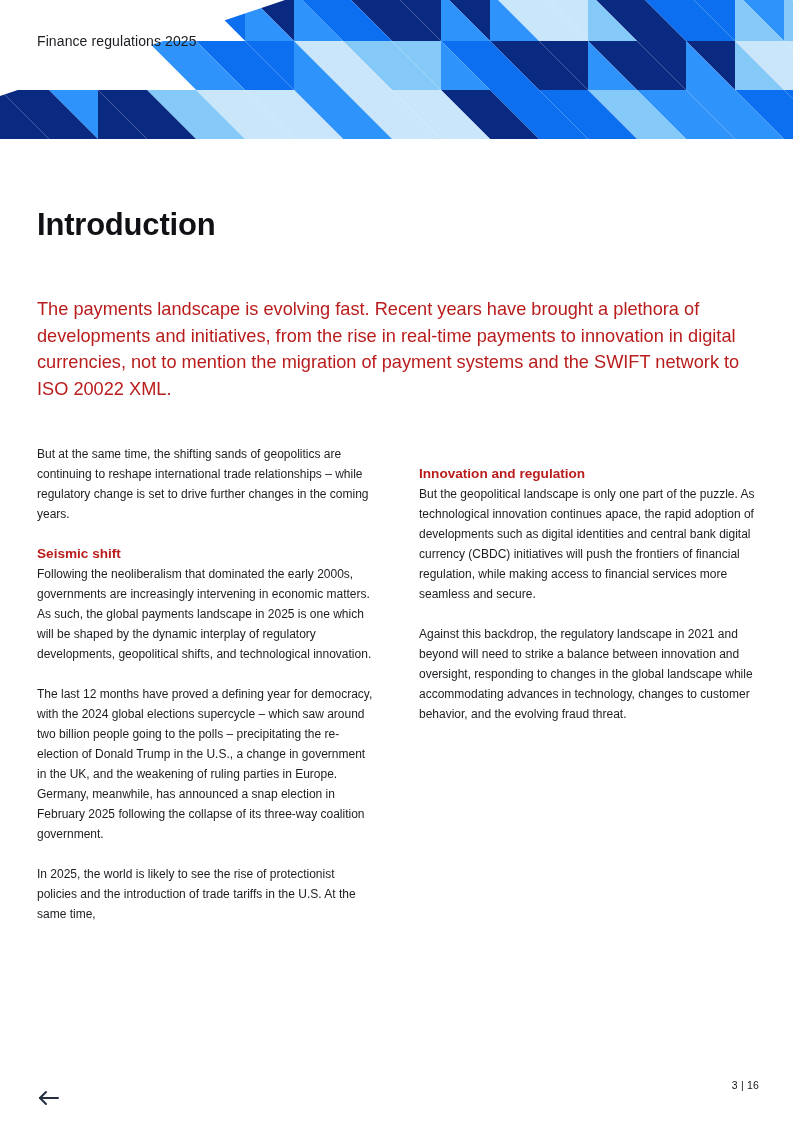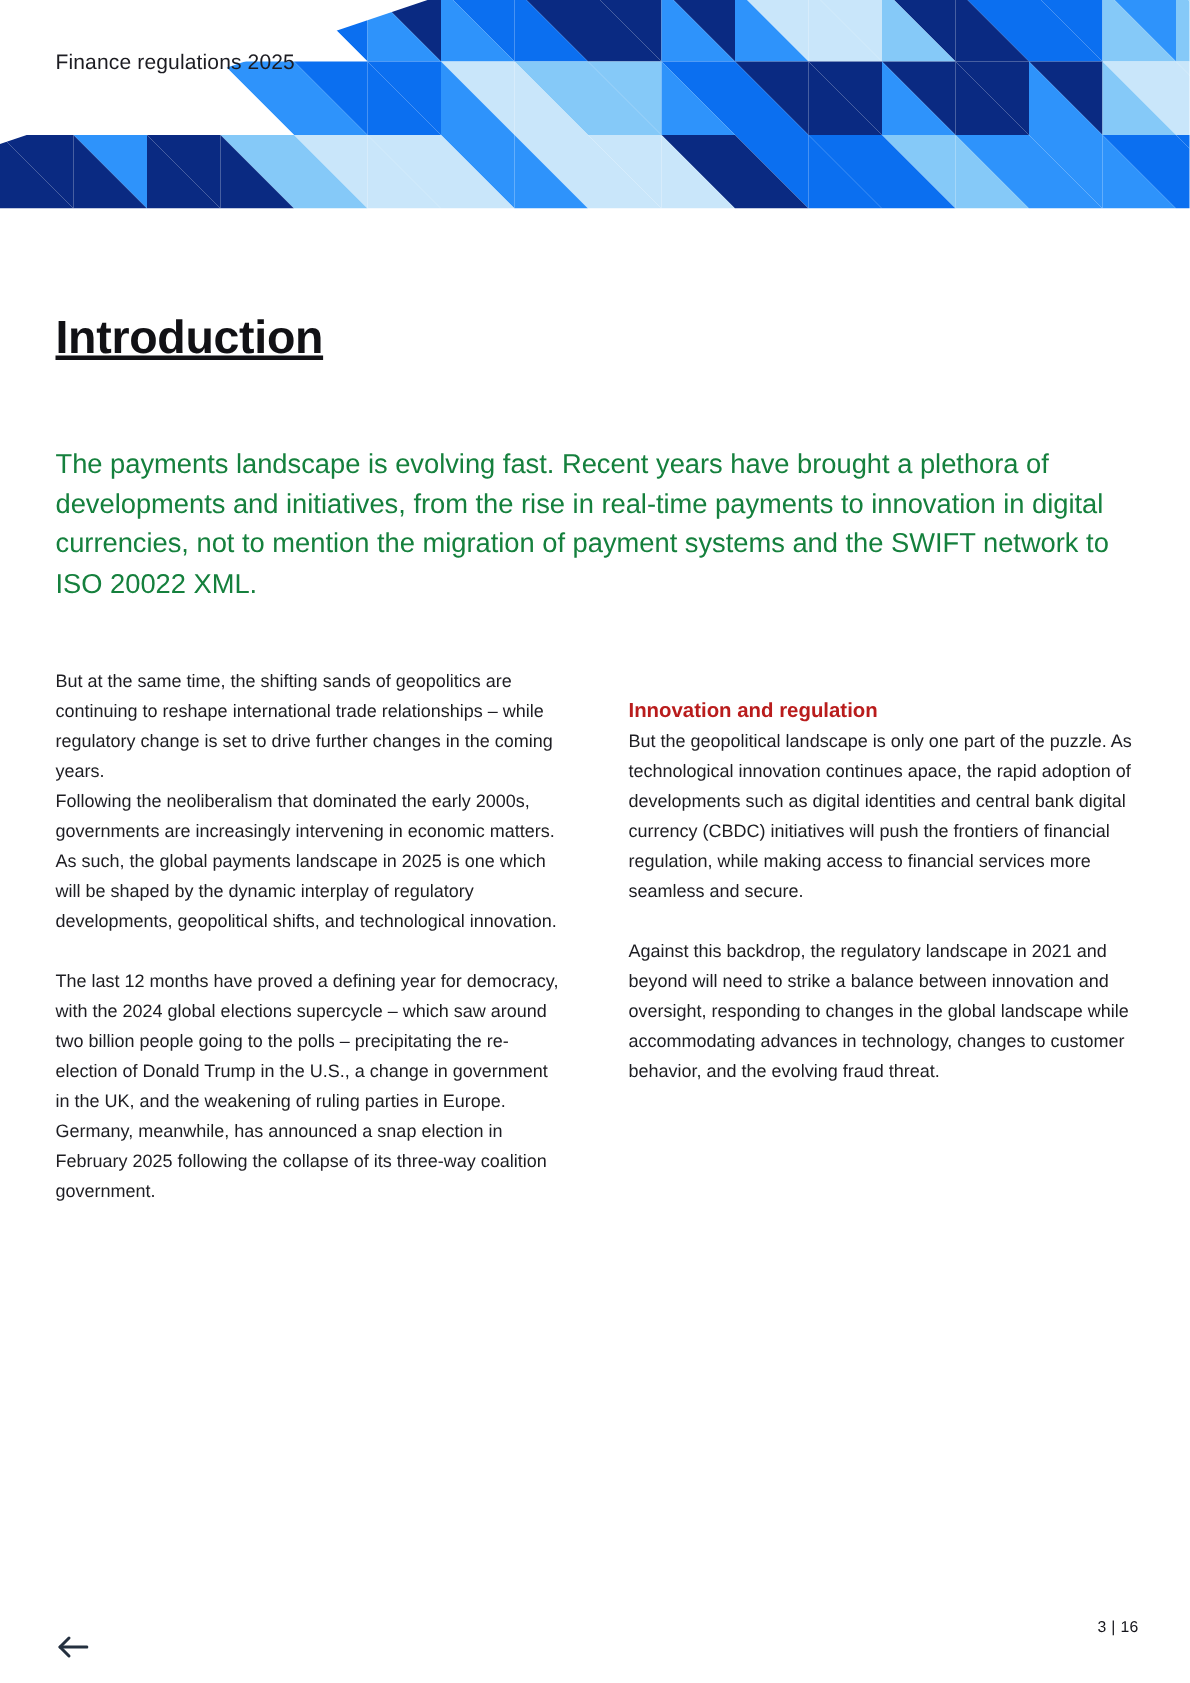--- a/index.html
+++ b/index.html
@@ -45,32 +45,31 @@
   
   .page-heading {
     position: absolute;
     left: 37px;
     top: 207px;
     font-size: 31px;
     font-weight: 700;
     letter-spacing: -0.2px;
     color: #111115;
     margin: 0;
-    text-decoration: underline;
   }
 
   .lead {
     position: absolute;
     left: 37px;
     top: 296px;
     width: 722px;
     font-size: 18.2px;
     line-height: 26.7px;
     font-weight: 400;
-    color: #15803d;
+    color: #b91c1c;
     margin: 0;
   }
 
   .columns {
     position: absolute;
     left: 37px;
     top: 444px;
     width: 722px;
     display: flex;
     gap: 43px;
@@ -238,25 +237,27 @@
 
 <h1 class="page-heading">Introduction</h1>
 
 <p class="lead">The payments landscape is evolving fast. Recent years have brought a plethora of developments and initiatives, from the rise in real-time payments to innovation in digital currencies, not to mention the migration of payment systems and the SWIFT network to ISO 20022 XML.</p>
 
 <div class="columns">
 
   <div class="col">
     <p>But at the same time, the shifting sands of geopolitics are continuing to reshape international trade relationships – while regulatory change is set to drive further changes in the coming years.</p>
 
+    <h3 class="sec-head">Seismic shift</h3>
 
     <p class="after-head">Following the neoliberalism that dominated the early 2000s, governments are increasingly intervening in economic matters. As such, the global payments landscape in 2025 is one which will be shaped by the dynamic interplay of regulatory developments, geopolitical shifts, and technological innovation.</p>
 
     <p>The last 12 months have proved a defining year for democracy, with the 2024 global elections supercycle – which saw around two billion people going to the polls – precipitating the re-election of Donald Trump in the U.S., a change in government in the UK, and the weakening of ruling parties in Europe. Germany, meanwhile, has announced a snap election in February 2025 following the collapse of its three-way coalition government.</p>
 
+    <p>In 2025, the world is likely to see the rise of protectionist policies and the introduction of trade tariffs in the U.S. At the same time,</p>
   </div>
 
   <div class="col">
 
     <h3 class="sec-head">Innovation and regulation</h3>
 
     <p class="after-head">But the geopolitical landscape is only one part of the puzzle. As technological innovation continues apace, the rapid adoption of developments such as digital identities and central bank digital currency (CBDC) initiatives will push the frontiers of financial regulation, while making access to financial services more seamless and secure.</p>
 
     <p>Against this backdrop, the regulatory landscape in 2021 and beyond will need to strike a balance between innovation and oversight, responding to changes in the global landscape while accommodating advances in technology, changes to customer behavior, and the evolving fraud threat.</p>
 

